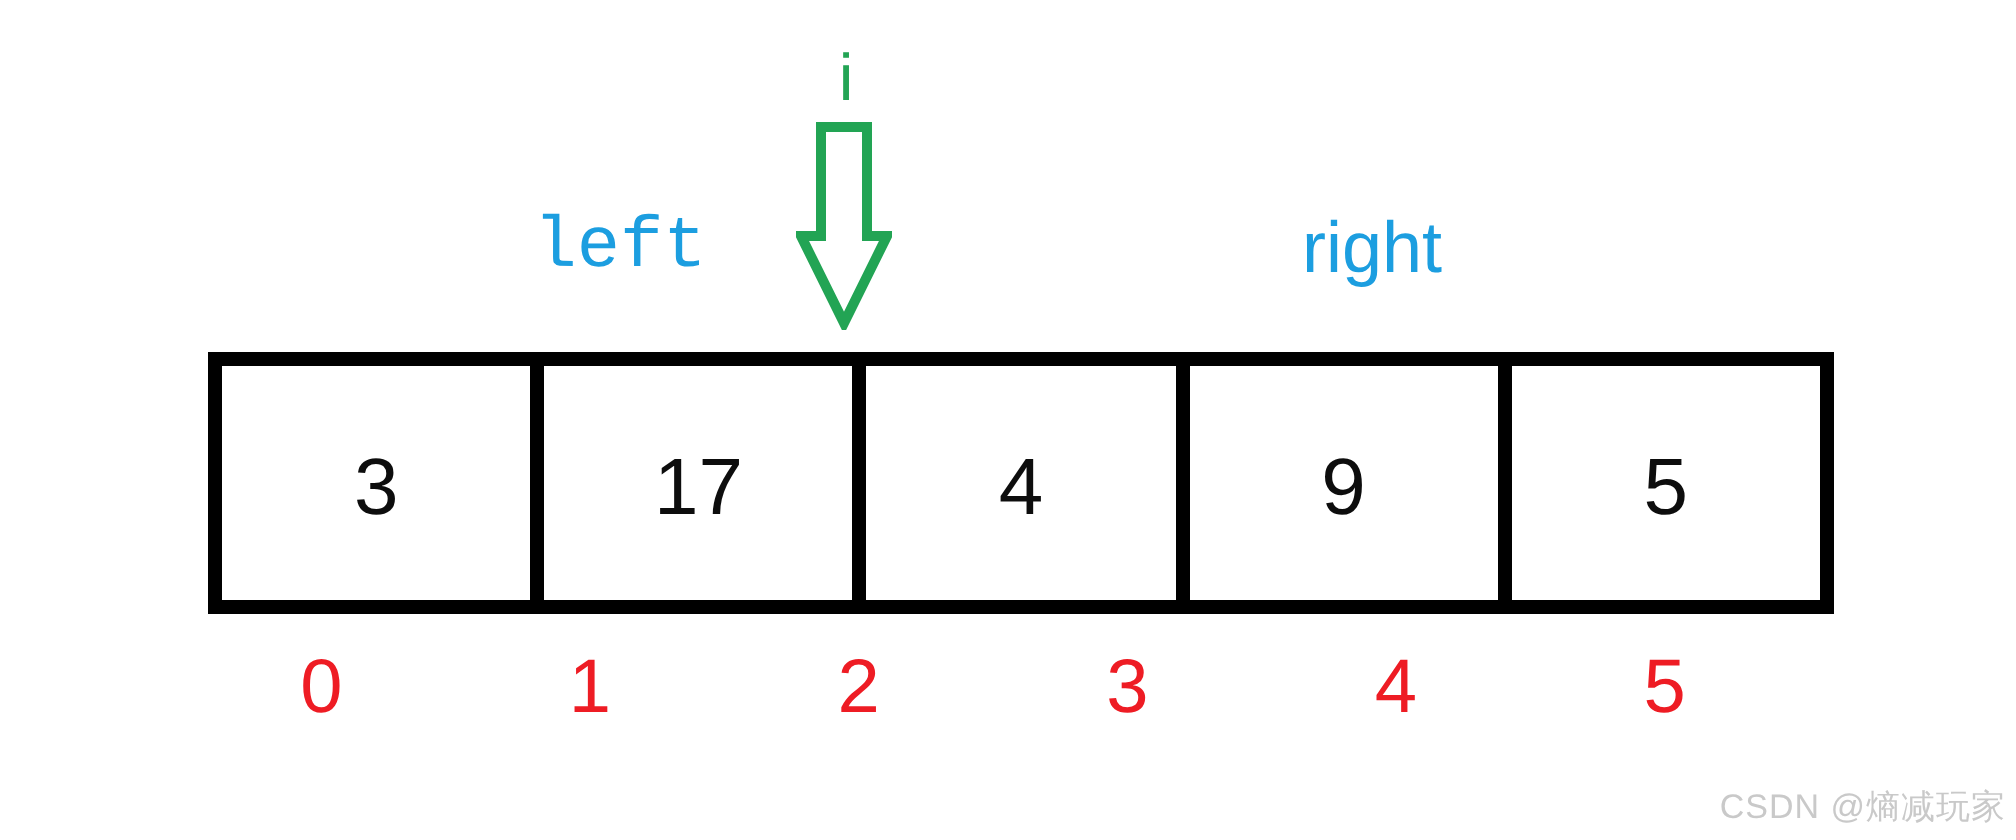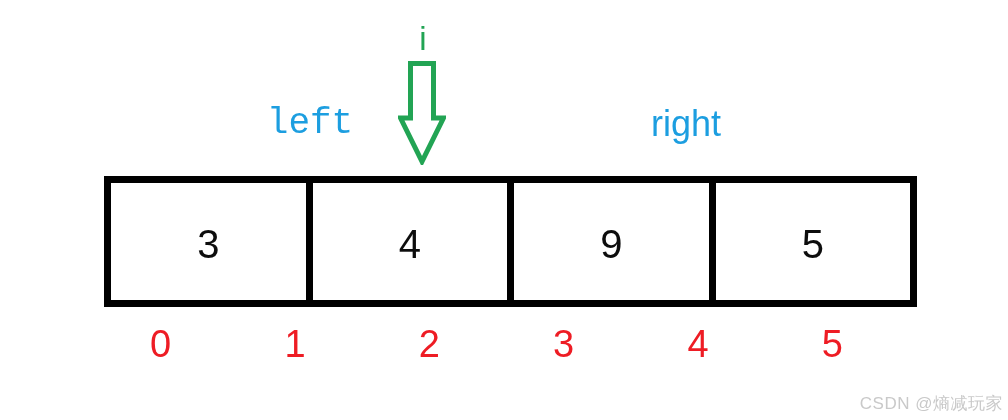--- a/index.html
+++ b/index.html
@@ -122,20 +122,23 @@
 
   <div class="range-label left">left</div>
 
   <div class="range-label right">right</div>
 
   <div class="array-box">
     <div class="array-cell">
       <span>3</span>
     </div>
     <div class="array-cell">
+      <span>17</span>
+    </div>
+    <div class="array-cell">
       <span>4</span>
     </div>
     <div class="array-cell">
       <span>9</span>
     </div>
     <div class="array-cell">
       <span>5</span>
     </div>
   </div>
 

